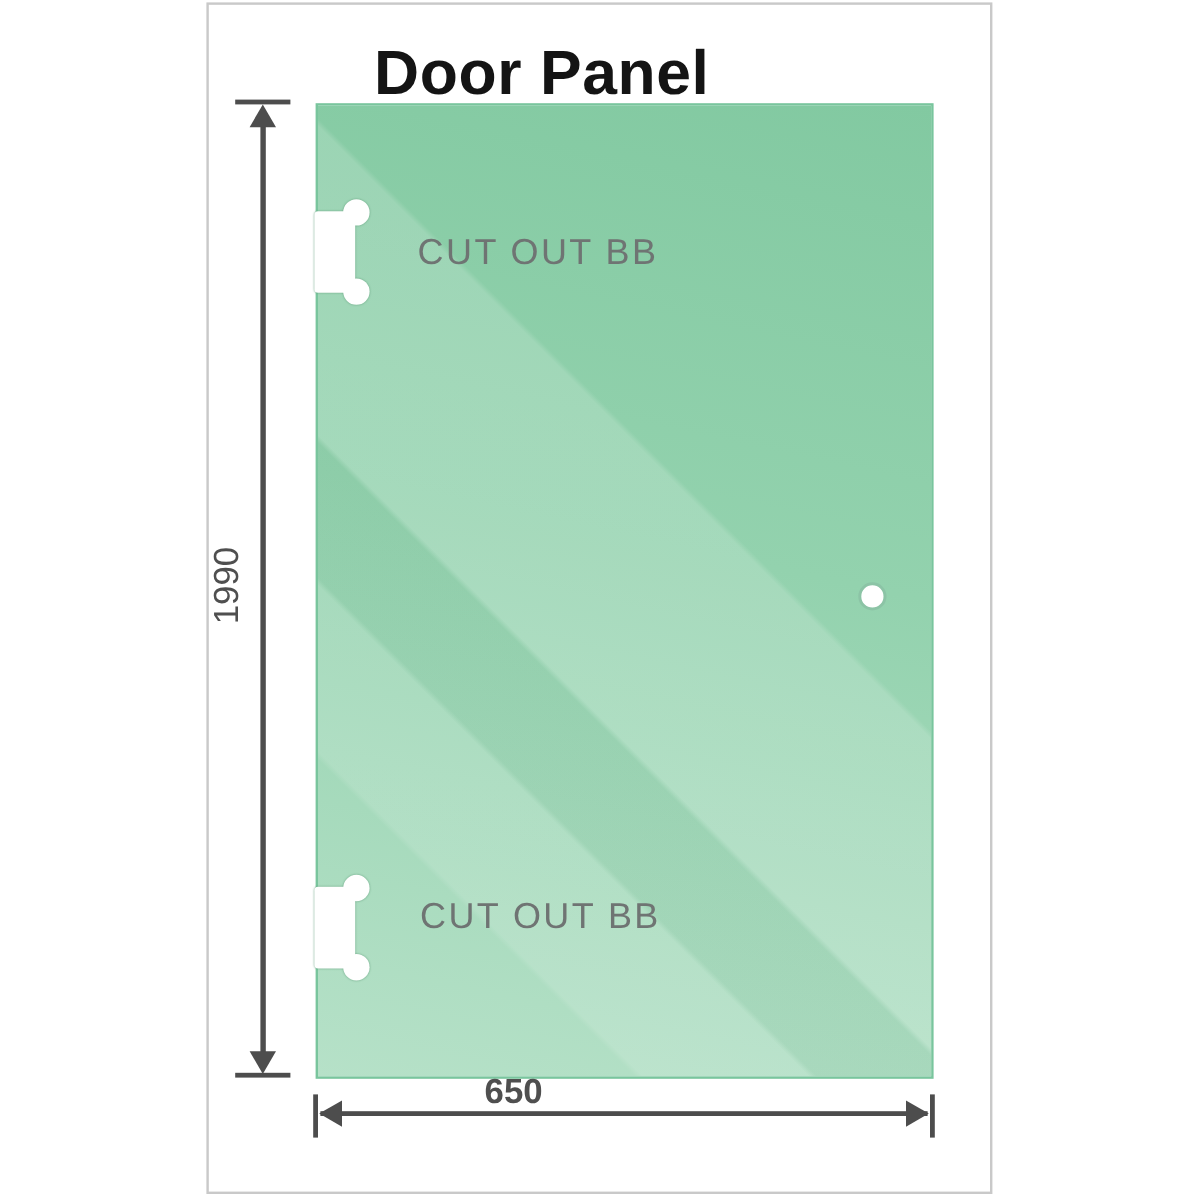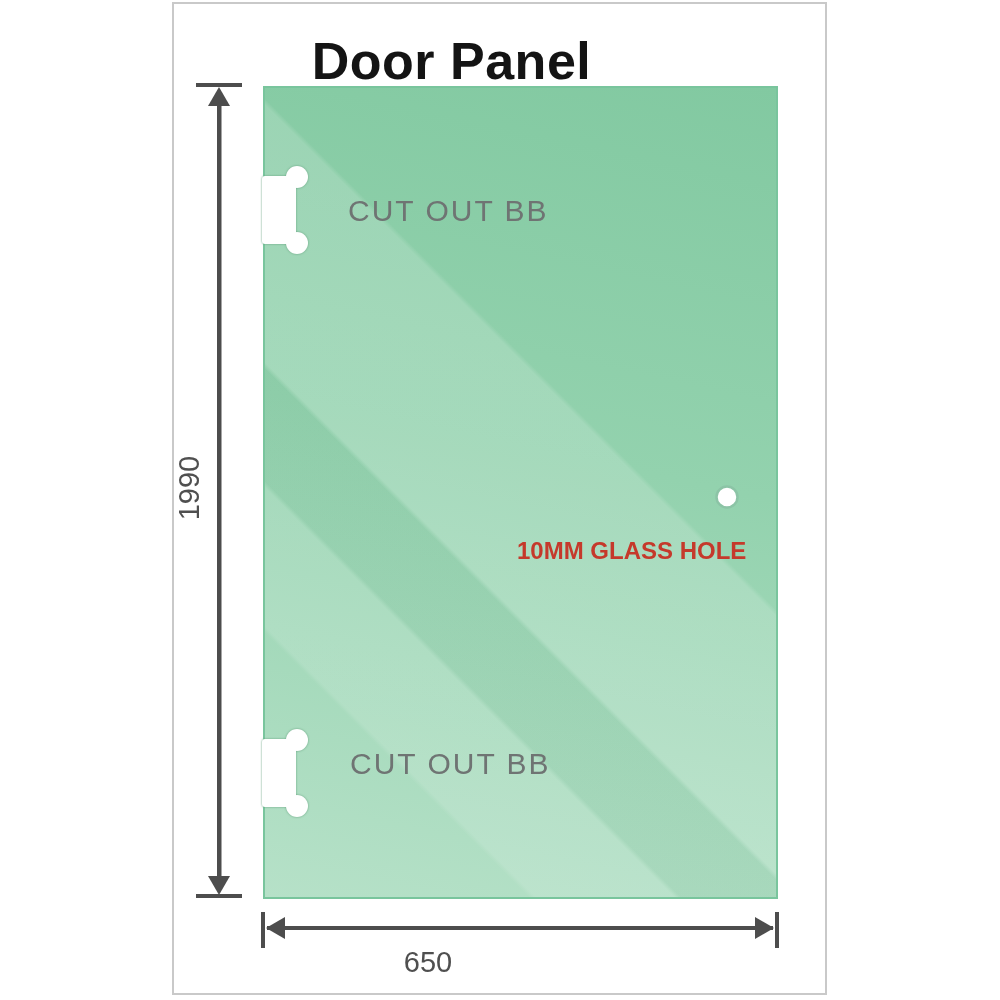--- a/index.html
+++ b/index.html
@@ -80,22 +80,22 @@
     color: #4f4f4f;
     line-height: 32px;
     text-align: center;
   }
   .dim-height {
     left: 139px; top: 472px;
     width: 100px; height: 32px;
     transform: rotate(-90deg);
   }
   .dim-width {
-    left: 378px; top: 946px;
-    width: 100px; height: 32px;
+    left: 378px; top: 894px;
+    width: 100px; height: 32px; font-weight: bold;
   }
   svg.overlay {
     position: absolute;
     left: 0; top: 0;
     width: 1000px; height: 1000px;
   }
   .dim-shape { fill: #4d4d4d; }
   .cutout-group { filter: drop-shadow(0 0 1px rgba(100,160,125,0.95)); }
   .cutout-shape { fill: #ffffff; }
 </style>
@@ -140,19 +140,18 @@
       <rect class="dim-shape" x="267" y="926" width="506" height="4"></rect>
       <polygon class="dim-shape" points="266,928 285,917 285,939"></polygon>
       <polygon class="dim-shape" points="774,928 755,917 755,939"></polygon>
     </g>
   </svg>
 
   <div class="label-cutout top">CUT OUT BB</div>
 
   <div class="label-cutout bottom">CUT OUT BB</div>
 
-  <div class="label-hole">10MM GLASS HOLE</div>
 
   <div class="dim-value dim-height">1990</div>
 
   <div class="dim-value dim-width">650</div>
 
 </div>
 
 </body></html>

